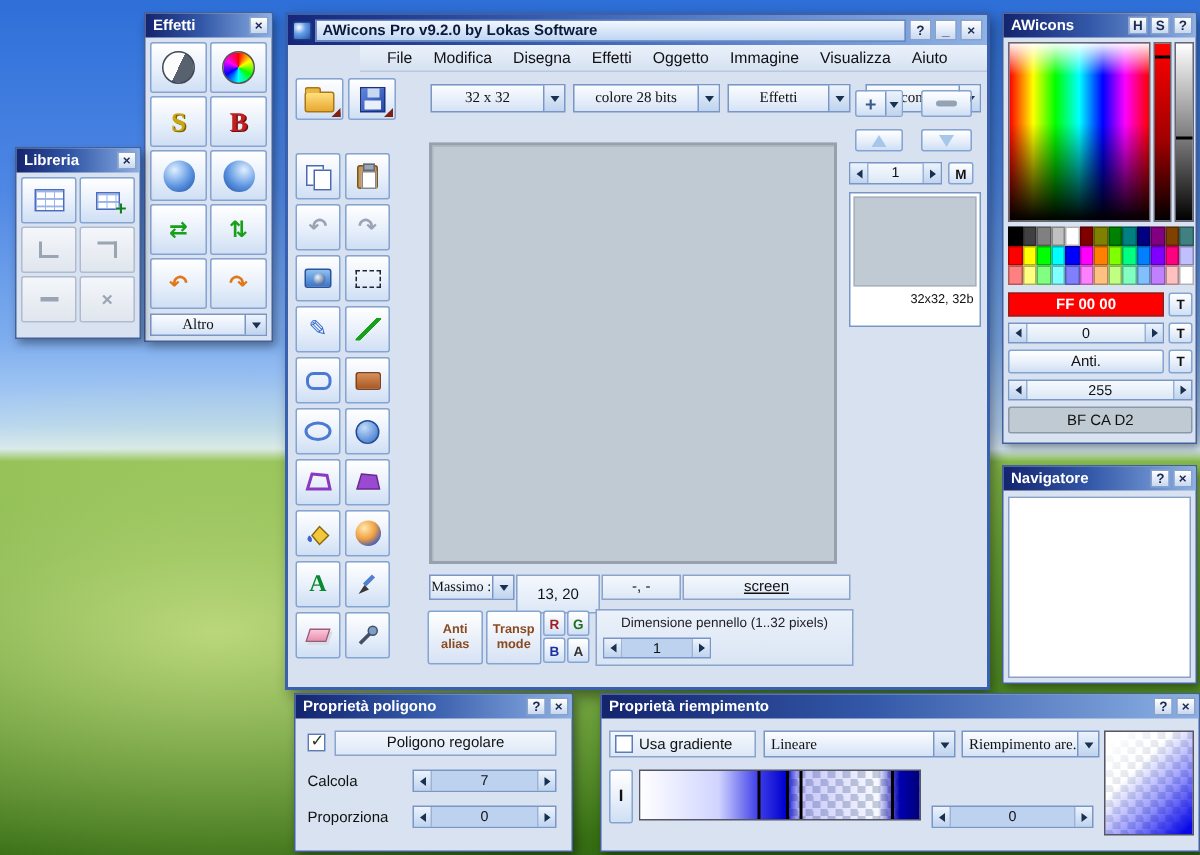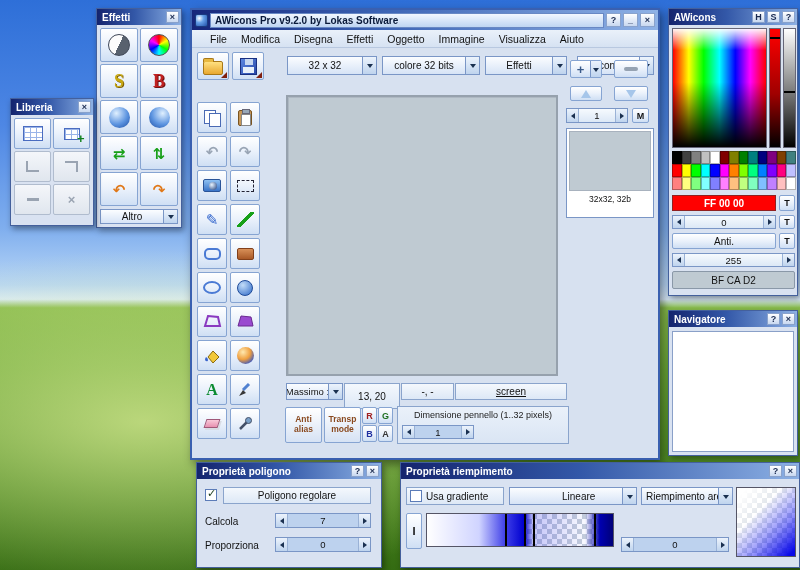--- a/index.html
+++ b/index.html
@@ -9,21 +9,21 @@
  background:
   radial-gradient(ellipse 90% 55% at 18% 74%, rgba(218,236,150,.75) 0%, rgba(218,236,150,0) 55%),
   linear-gradient(180deg,#2E6FD8 0%,#4E87E4 22%,#7FAEEE 40%,#B8D6F6 50%,#D9EAFA 52.5%,#86B94A 54%,#6AA636 65%,#49851F 85%,#346B12 100%);}
 .palette{position:absolute;background:#D9E2F1;border:1px solid #44609C;box-shadow:2px 3px 6px rgba(0,0,0,.4);}
 .tb{height:16px;background:linear-gradient(90deg,#14246E 0%,#3358A8 45%,#8CB0E4 100%);display:flex;align-items:center;gap:2px;padding:0 2px 0 5px;}
 .tb-title{flex:1;color:#fff;font-size:10px;font-weight:bold;white-space:nowrap;overflow:hidden;}
 .tbtn{flex:none;width:13px;height:12px;border:1px solid #89A2CC;background:linear-gradient(#fff,#C8D8F0);font-size:9px;line-height:10px;font-weight:bold;text-align:center;color:#1A2A50;}
 .ibtn{border:1px solid #86A4D2;border-radius:2px;background:linear-gradient(180deg,#fff 0%,#EAF1FB 50%,#CFDFF4 100%);display:flex;align-items:center;justify-content:center;position:relative;}
 .dis{background:linear-gradient(#F4F6FA,#E0E6EE);border-color:#B0BCCE;}
 .dd{position:absolute;display:flex;align-items:stretch;border:1px solid #7A96C6;background:linear-gradient(180deg,#FBFDFF,#D6E3F6);}
-.dd-label{flex:1;display:flex;align-items:center;justify-content:center;font-size:10px;white-space:nowrap;overflow:hidden;}
+.dd-label{flex:1;display:flex;align-items:center;justify-content:center;font-size:10px;white-space:nowrap;overflow:hidden;font-family:Liberation Serif, serif;}
 .dd-arrow{width:14px;border-left:1px solid #7A96C6;background:linear-gradient(180deg,#ECF3FC,#BFD4EE);display:flex;align-items:center;justify-content:center;}
 .dd-arrow i{width:0;height:0;border:3px solid transparent;border-top:4px solid #1A3050;margin-top:4px;}
 .spin{position:absolute;display:flex;border:1px solid #7A96C6;background:linear-gradient(#F6FAFE,#DCE8F6);}
 .spin b{width:12px;flex:none;display:flex;align-items:center;justify-content:center;background:linear-gradient(#ECF3FC,#BFD4EE);}
 .spin b.l{border-right:1px solid #9AB2D6;}
 .spin b.r{border-left:1px solid #9AB2D6;}
 .spin b i{width:0;height:0;border:3px solid transparent;}
 .spin b.l i{border-right:4px solid #1A3050;margin-left:-3px;}
 .spin b.r i{border-left:4px solid #1A3050;margin-right:-3px;}
 .spin .val{flex:1;display:flex;align-items:center;justify-content:center;font-size:9.5px;font-weight:normal;}
@@ -31,32 +31,32 @@
 .lbl{position:absolute;font-size:10px;}
 .cb{width:12px;height:12px;border:1px solid #5C7CB8;background:#fff;position:relative;flex:none;}
 .cb.checked::after{content:"✓";position:absolute;left:1px;top:-3px;font-size:11px;font-weight:bold;color:#1A3A1A;}
 .checker{background-image:conic-gradient(#C2CBD6 25%,#fff 25% 50%,#C2CBD6 50% 75%,#fff 75%);background-size:10px 10px;}
 
 #mainwin{position:absolute;left:190px;top:8px;width:470px;height:452px;background:#D7E1F0;border:2px solid #3A60B0;box-shadow:3px 4px 9px rgba(0,0,0,.45);}
 .mw-tb{height:20px;background:linear-gradient(90deg,#16267A,#3A62B4 40%,#8FB2E6 100%);display:flex;align-items:center;gap:2px;padding:2px 3px;}
 .appicon{width:13px;height:13px;background:radial-gradient(circle at 30% 30%,#fff,#66A0E8 40%,#2050A8);border:1px solid #1A3A80;border-radius:2px;flex:none;}
 .mw-title{flex:1;height:15px;border:1px solid #6888C4;background:linear-gradient(#F2F7FF,#BED5F2);display:flex;align-items:center;padding:0 4px;font-size:10px;font-weight:bold;color:#0A1A3A;white-space:nowrap;overflow:hidden;}
 .mw-btn{flex:none;width:15px;height:14px;border:1px solid #89A2CC;background:linear-gradient(#fff,#C8D8F0);font-size:9px;line-height:12px;font-weight:bold;text-align:center;color:#1A2A50;}
-.menubar{height:18px;display:flex;align-items:center;padding:0 11px;border-bottom:1px solid #B8C8E0;background:linear-gradient(#EAF1FA,#D6E2F2);}
+.menubar{height:18px;display:flex;align-items:center;padding:0 11px;border-bottom:1px solid #B8C8E0;background:linear-gradient(#EAF1FA,#D6E2F2);margin-left:48px;}
 .menu-item{padding:2px 7px;font-size:10.5px;}
 .toolcol{position:absolute;left:5px;top:92px;display:grid;grid-template-columns:30px 30px;grid-auto-rows:31px;gap:3px;}
 .canvas{position:absolute;left:94px;top:85px;width:272px;height:281px;background:#BFCAD2;border:2px solid #96A1AD;box-shadow:inset 1px 1px 0 #AEB8C2;}
 .optbtn{position:absolute;border:1px solid #86A4D2;border-radius:2px;background:linear-gradient(#fff,#D6E2F4);font-size:8.5px;color:#8A4A20;text-align:center;display:flex;align-items:center;justify-content:center;line-height:1.15;padding:1px;font-weight:bold;}
 .rgba{position:absolute;left:170px;top:397px;display:grid;grid-template-columns:15px 15px;grid-auto-rows:17px;gap:1px;}
 .rgba .ibtn{font-size:9px;font-weight:bold;}
 .bgroup{position:absolute;left:205px;top:396px;width:172px;height:38px;border:1px solid #8AA4CC;background:linear-gradient(#EAF1FA,#DAE5F4);}
 .bgroup .cap{position:absolute;left:0;right:0;top:3px;text-align:center;font-size:9px;color:#222;}
 .listbox{position:absolute;left:374px;top:118px;width:88px;height:90px;background:#fff;border:1px solid #7A96C6;}
 .selcell{margin:2px;height:60px;background:#BFCAD2;border:1px solid #A8B2BE;}
-.sellab{text-align:center;font-size:8.5px;padding:1px 4px;}
+.sellab{text-align:right;font-size:8.5px;padding:1px 4px;}
 .tri-up{width:0;height:0;border:5px solid transparent;border-bottom:8px solid #A6C6EA;margin-top:-5px;}
 .tri-down{width:0;height:0;border:5px solid transparent;border-top:8px solid #A6C6EA;margin-bottom:-5px;}
 .minusbar{width:14px;height:4px;background:#95A2B2;border-radius:2px;}
 
 .i-contrast{width:22px;height:22px;border-radius:50%;border:1px solid #404858;background:linear-gradient(115deg,#FCFCFC 50%,#58616E 50%);}
 .i-wheel{width:22px;height:22px;border-radius:50%;border:1px solid #555;background:conic-gradient(#F00,#FF0,#0F0,#0FF,#00F,#F0F,#F00);}
 .i-sphere{width:21px;height:21px;border-radius:50%;background:radial-gradient(circle at 35% 30%,#E0F0FF,#5C94E0 55%,#1C4CA0);}
 .i-sphere.alt{background:radial-gradient(circle at 65% 30%,#E0F0FF,#5C94E0 55%,#1C4CA0);}
 .glyph{font-size:15px;font-weight:bold;line-height:1;}
 .g-green{color:#18A018;}
@@ -146,21 +146,21 @@
     <div class="ibtn corner" style="position:absolute;left:40px;top:42px;width:32px;height:28px;">
       <span class="i-floppy"></span>
     </div>
     <div class="dd" style="left:95px;top:46px;width:90px;height:19px;">
       <span class="dd-label">32 x 32</span>
       <span class="dd-arrow">
           <i></i>
         </span>
     </div>
     <div class="dd" style="left:190px;top:46px;width:98px;height:19px;">
-      <span class="dd-label">colore 32 bits</span>
+      <span class="dd-label">colore 28 bits</span>
       <span class="dd-arrow">
           <i></i>
         </span>
     </div>
     <div class="dd" style="left:293px;top:46px;width:82px;height:19px;">
       <span class="dd-label">Effetti</span>
       <span class="dd-arrow">
           <i></i>
         </span>
     </div>
@@ -507,21 +507,21 @@
     <div class="tb">
       <span class="tb-title">Proprietà riempimento</span>
       <span class="tbtn">?</span>
       <span class="tbtn">×</span>
     </div>
     <div class="statbox" style="left:5px;top:24px;width:98px;height:18px;justify-content:flex-start;gap:4px;padding:0 3px;">
       <span class="cb"></span>
       <span>Usa gradiente</span>
     </div>
     <div class="dd" style="left:108px;top:24px;width:128px;height:18px;">
-      <span class="dd-label" style="justify-content:flex-start;padding-left:4px;margin-left:48px;">Lineare</span>
+      <span class="dd-label" style="justify-content:flex-start;padding-left:4px;">Lineare</span>
       <span class="dd-arrow">
           <i></i>
         </span>
     </div>
     <div class="dd" style="left:240px;top:24px;width:92px;height:18px;">
       <span class="dd-label" style="justify-content:flex-start;padding-left:4px;">Riempimento are.</span>
       <span class="dd-arrow">
           <i></i>
         </span>
     </div>

